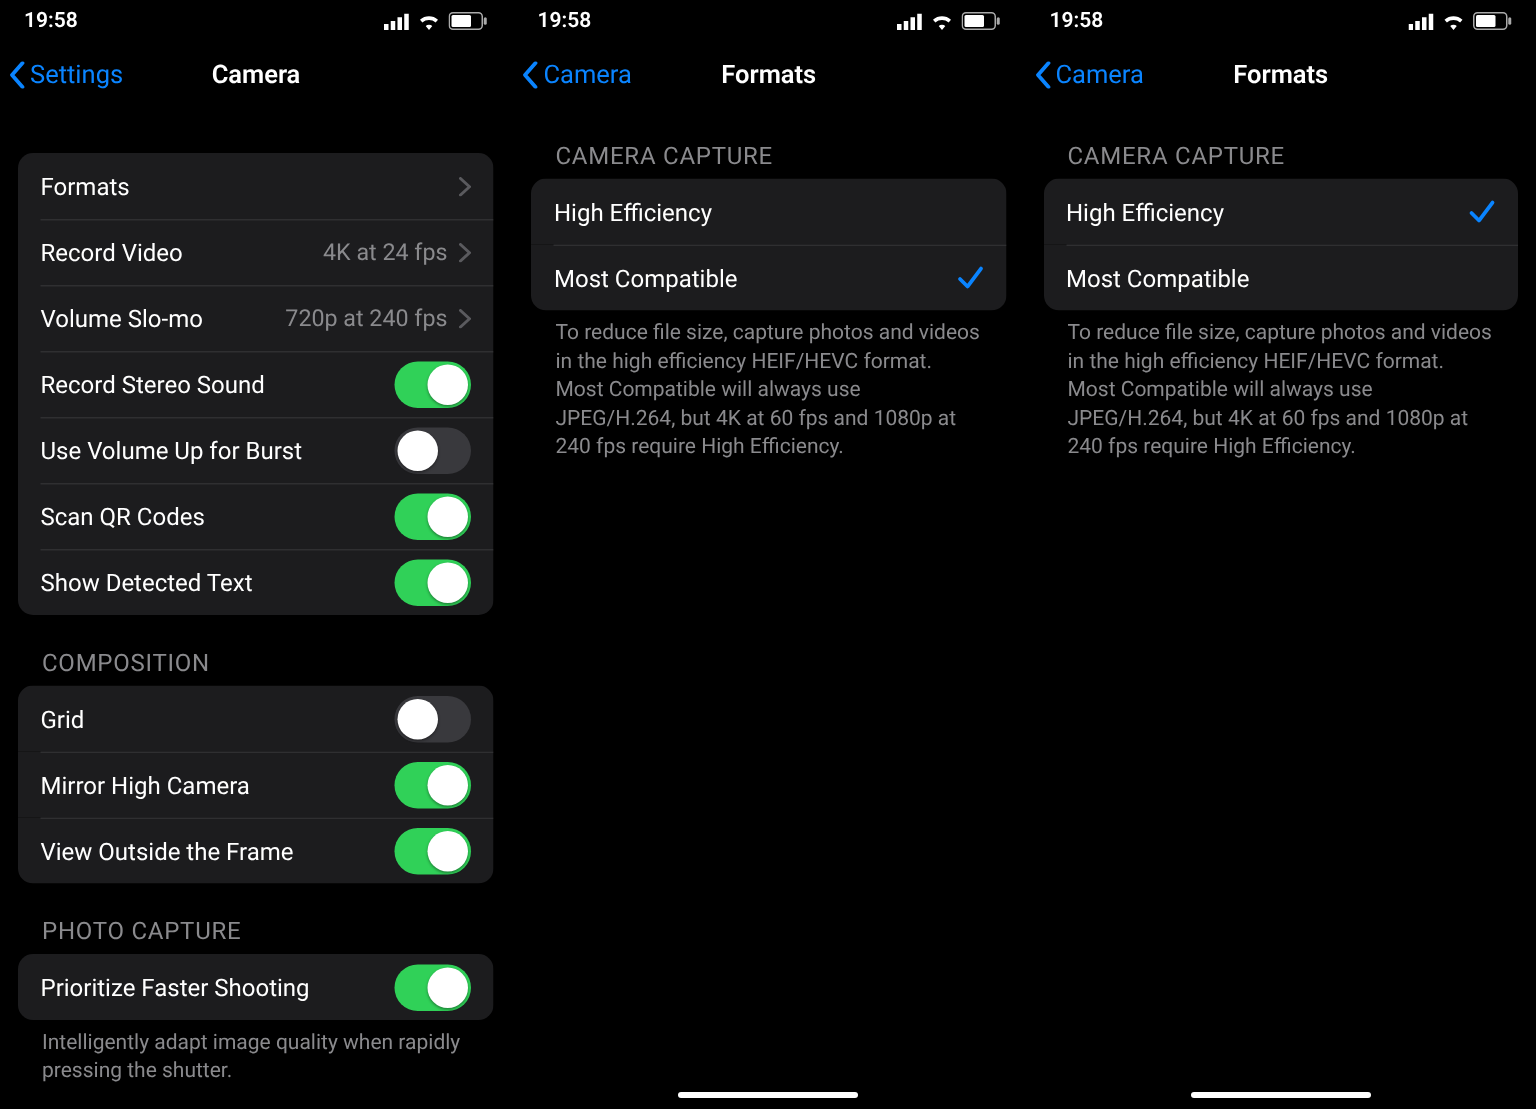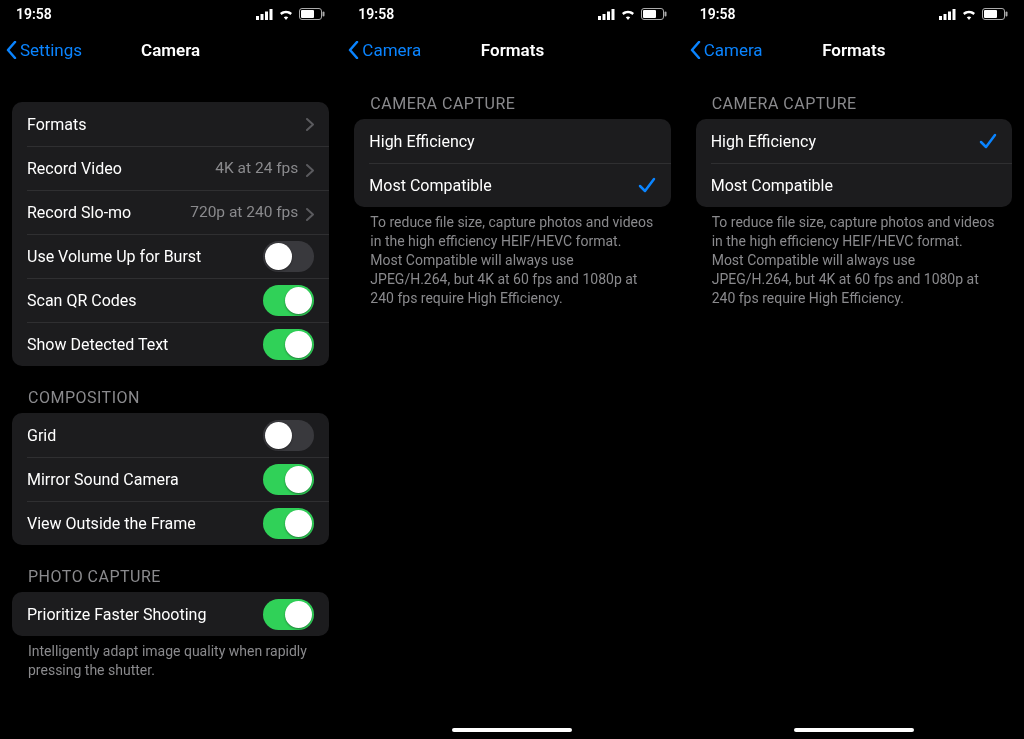--- a/index.html
+++ b/index.html
@@ -85,21 +85,21 @@
     color: #fff;
     position: relative;
   }
   .row + .row::before {
     content: "";
     position: absolute;
     left: 15px; right: 0; top: 0;
     height: 1px;
     background: #2f2f31;
   }
-  .row .right-group { display: flex; align-items: flex-end; gap: 8px; }
+  .row .right-group { display: flex; align-items: center; gap: 8px; }
   .row .detail { color: #8a8a8d; font-size: 15.5px; }
   .chevron { color: #5a5a5e; width: 8px; height: 13px; }
   .toggle {
     width: 51px; height: 31px;
     border-radius: 16px;
     background: #39393d;
     position: relative;
     flex-shrink: 0;
   }
   .toggle .knob {
@@ -183,29 +183,35 @@
       <div class="row">
         <span>Record Video</span>
         <span class="right-group">
           <span class="detail">4K at 24 fps</span>
           <svg class="chevron" viewBox="0 0 8 13">
               <path d="M1 1 L7 6.5 L1 12" stroke="#5a5a5e" stroke-width="2" fill="none" stroke-linecap="round" stroke-linejoin="round"></path>
             </svg>
         </span>
       </div>
       <div class="row">
-        <span>Record Slo-mo</span>
+        <span>Volume Slo-mo</span>
         <span class="right-group">
           <span class="detail">720p at 240 fps</span>
           <svg class="chevron" viewBox="0 0 8 13">
               <path d="M1 1 L7 6.5 L1 12" stroke="#5a5a5e" stroke-width="2" fill="none" stroke-linecap="round" stroke-linejoin="round"></path>
             </svg>
         </span>
       </div>
       <div class="row">
+        <span>Record Stereo Sound</span>
+        <span class="toggle on">
+            <span class="knob"></span>
+          </span>
+      </div>
+      <div class="row">
         <span>Use Volume Up for Burst</span>
         <span class="toggle">
             <span class="knob"></span>
           </span>
       </div>
       <div class="row">
         <span>Scan QR Codes</span>
         <span class="toggle on">
             <span class="knob"></span>
           </span>
@@ -220,21 +226,21 @@
 
     <div class="section-header">COMPOSITION</div>
     <div class="list">
       <div class="row">
         <span>Grid</span>
         <span class="toggle">
             <span class="knob"></span>
           </span>
       </div>
       <div class="row">
-        <span>Mirror Sound Camera</span>
+        <span>Mirror High Camera</span>
         <span class="toggle on">
             <span class="knob"></span>
           </span>
       </div>
       <div class="row">
         <span>View Outside the Frame</span>
         <span class="toggle on">
             <span class="knob"></span>
           </span>
       </div>

